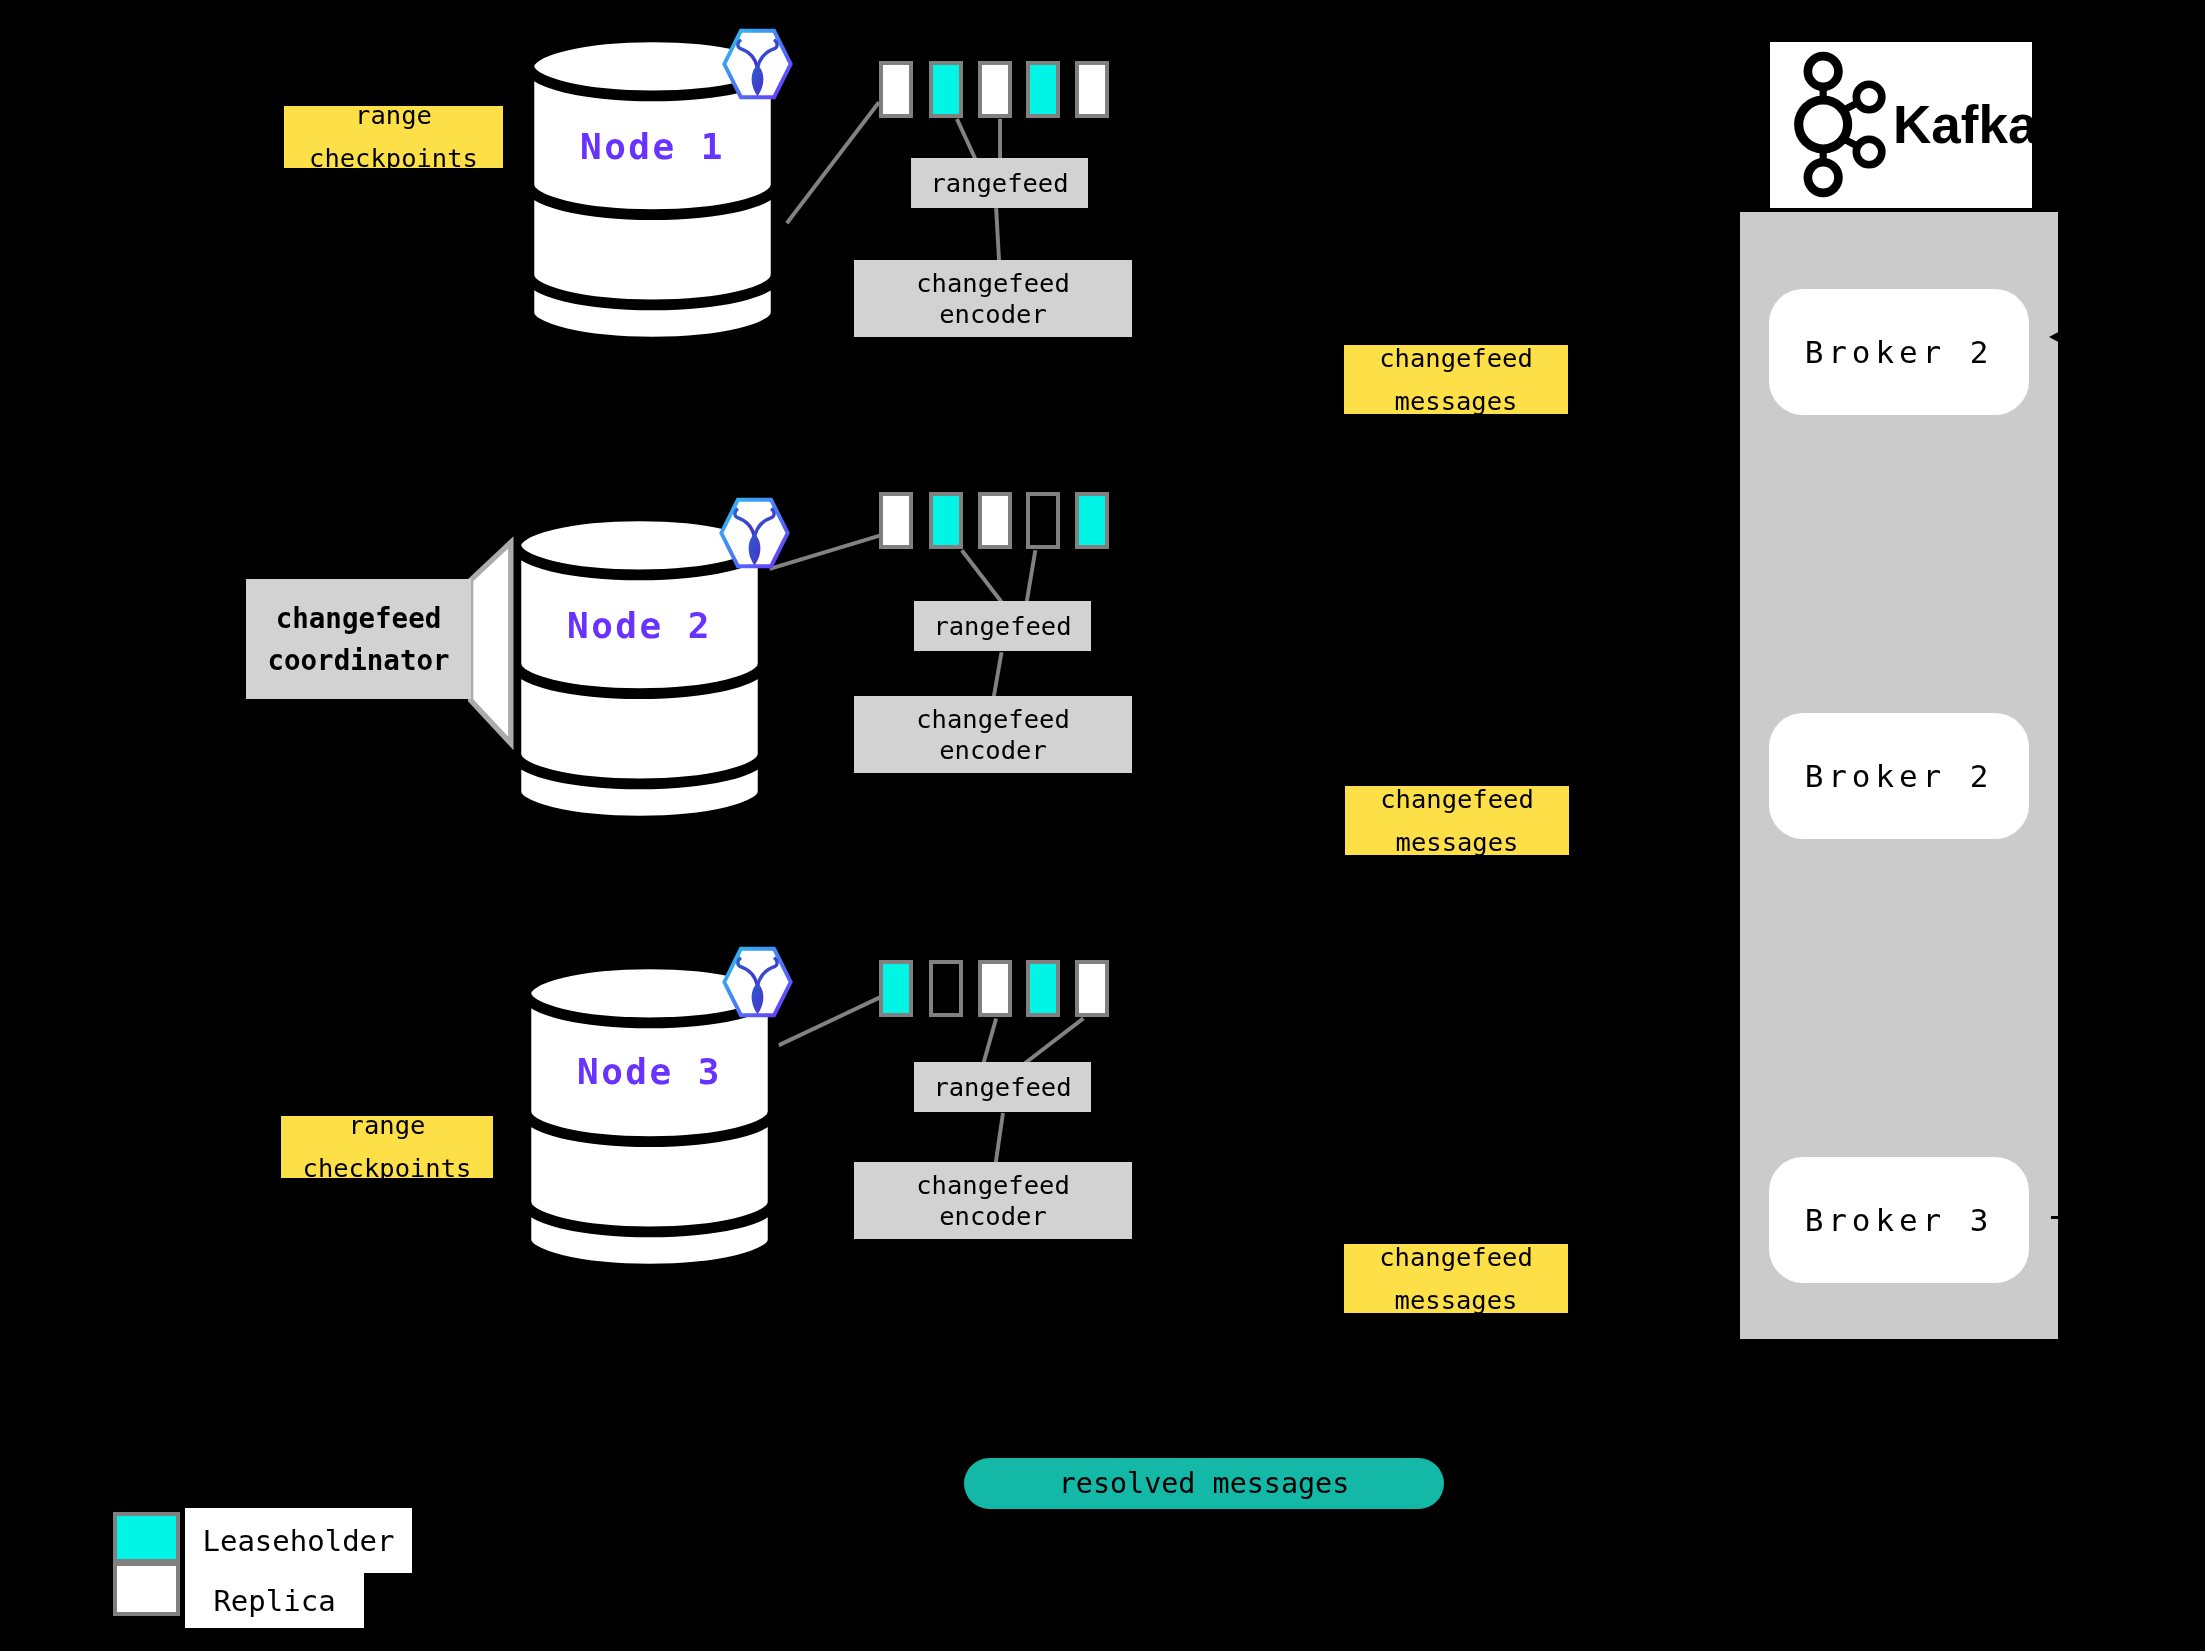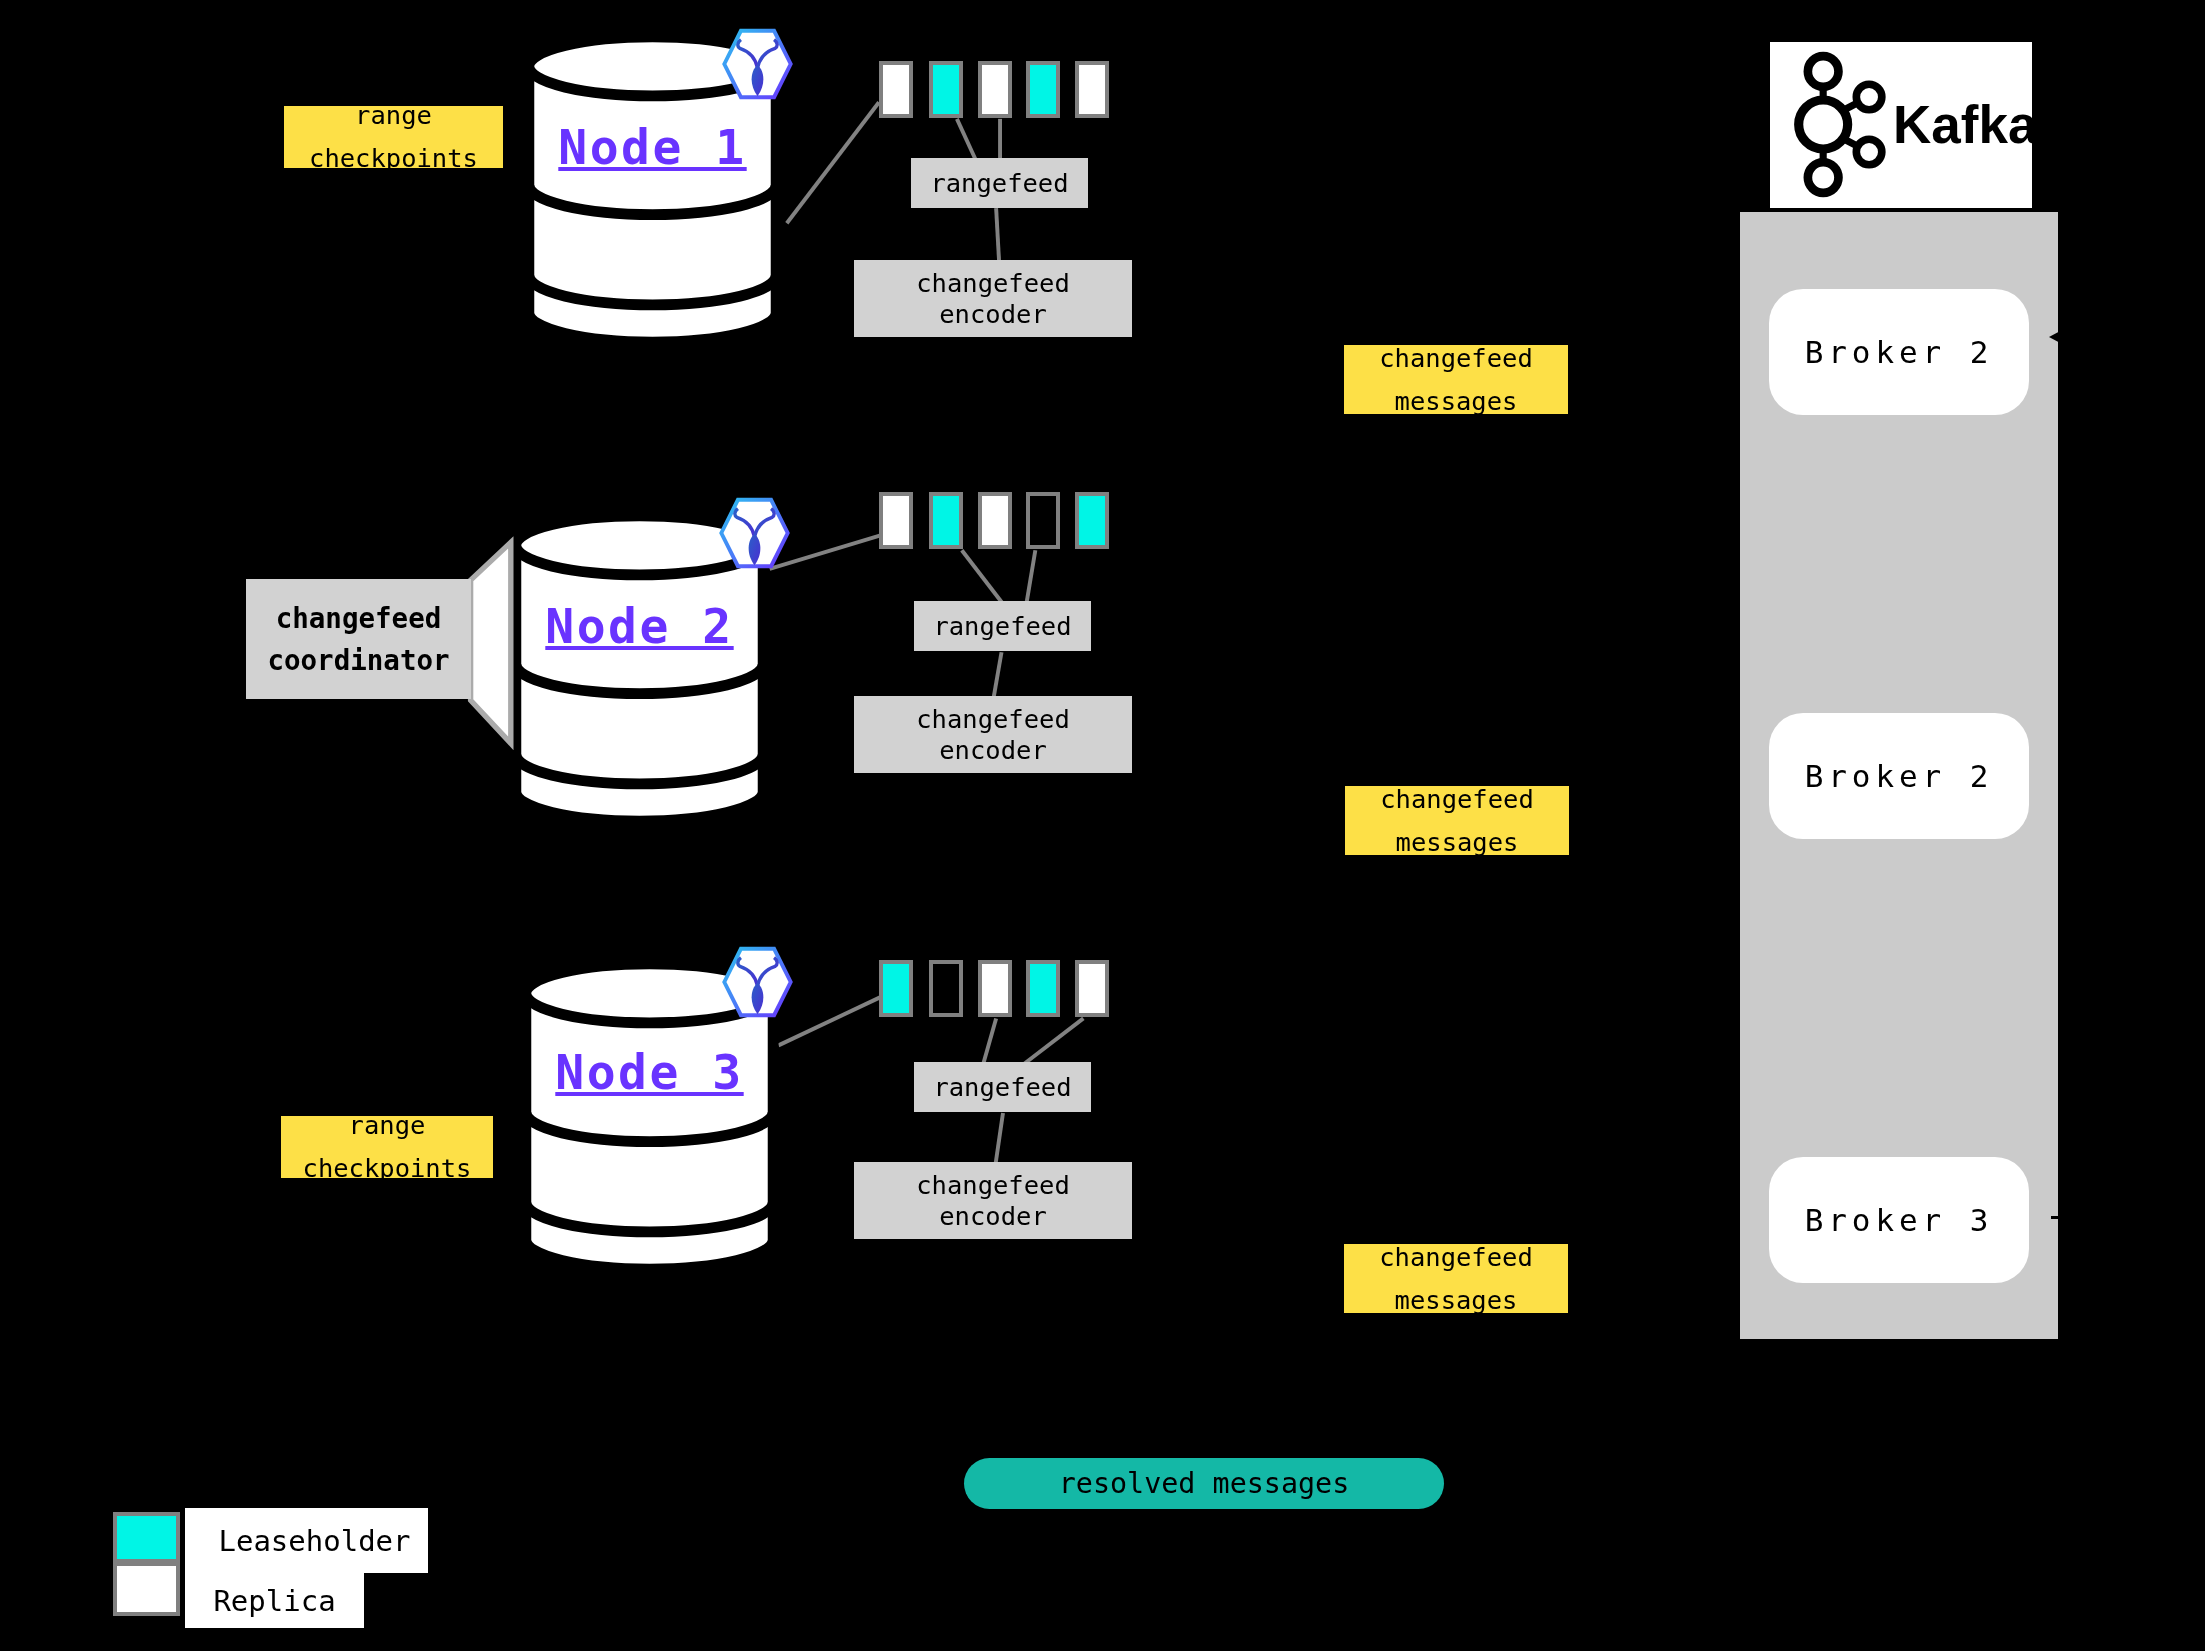--- a/index.html
+++ b/index.html
@@ -5,22 +5,22 @@
   html,body{margin:0;padding:0;background:#000;}
   .stage{position:relative;width:2205px;height:1652px;background:#000;overflow:hidden;
          font-family:"DejaVu Sans Mono","Liberation Mono",monospace;color:#000;}
   .abs{position:absolute;}
   svg{display:block;}
   .wires{position:absolute;left:0;top:0;pointer-events:none;}
   .lbl{display:flex;flex-direction:column;align-items:center;justify-content:center;
        text-align:center;font-size:25.5px;line-height:31px;}
   .white-lbl{background:#fde047;gap:12px;}
   .gray-lbl{background:var(--box-gray);}
-  .node-label{font-weight:bold;color:var(--purple);font-size:48px;letter-spacing:2.5px;
-              display:flex;align-items:center;justify-content:center;text-decoration:underline;}
+  .node-label{font-weight:bold;color:var(--purple);font-size:36px;letter-spacing:2.5px;
+              display:flex;align-items:center;justify-content:center;}
   .range-box{position:absolute;width:34px;height:57px;border:4.4px solid var(--edge-gray);
              box-sizing:border-box;background:transparent;}
   .range-box.leaseholder{background:var(--teal);}
   .range-box.replica{background:#fff;}
   .range-box.empty{background:transparent;}
   .coordinator{font-weight:bold;font-size:27.5px;line-height:42px;}
   .broker-panel{background:var(--panel-gray);}
   .broker{position:absolute;left:29px;width:260px;height:126px;background:#fff;border-radius:34px;
           display:flex;align-items:center;justify-content:center;font-size:31px;letter-spacing:4.9px;}
   .kafka-box{background:#ffffff;}
@@ -206,21 +206,21 @@
   </div>
   <div class="arrowhead-left" style="left:2049px;top:329px;"></div>
   <div class="tick" style="left:2051px;top:1216px;width:12.7px;height:3.4px;"></div>
 
   <div class="abs pill" style="left:964px;top:1458px;width:480px;height:51px;">
     <span>resolved messages</span>
   </div>
 
   <div class="legend-swatch" style="left:113px;top:1512px;height:51px;background:var(--teal);"></div>
   <div class="legend-swatch" style="left:113px;top:1562px;height:54px;background:#fff;"></div>
-  <div class="abs legend-lbl" style="left:185px;top:1508px;width:227px;height:65px;padding-left:16px;">
+  <div class="abs legend-lbl" style="left:185px;top:1508px;width:227px;height:65px;">
     <span>Leaseholder</span>
   </div>
   <div class="abs legend-lbl" style="left:185px;top:1573px;width:179px;height:55px;">
     <span>Replica</span>
   </div>
 
 </div>
 
 
 </body></html>

